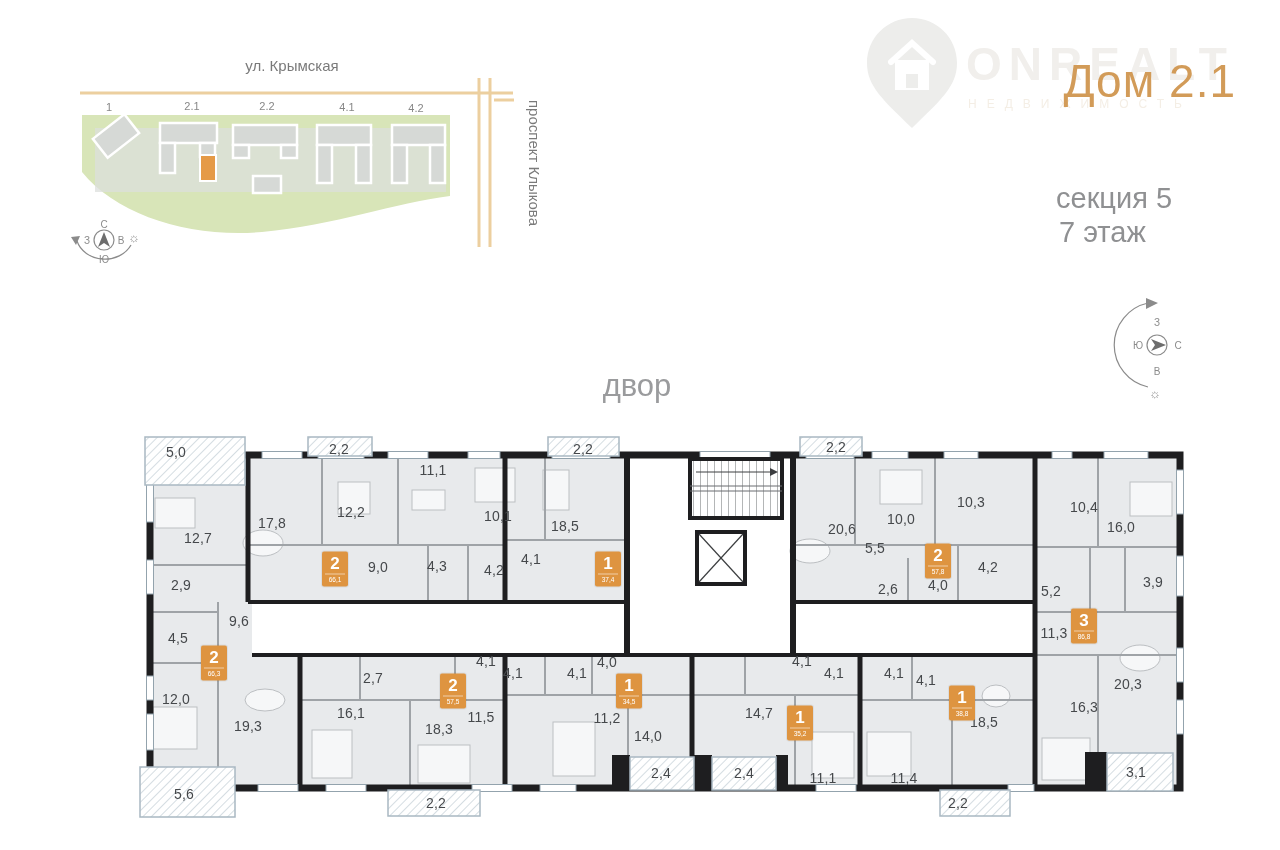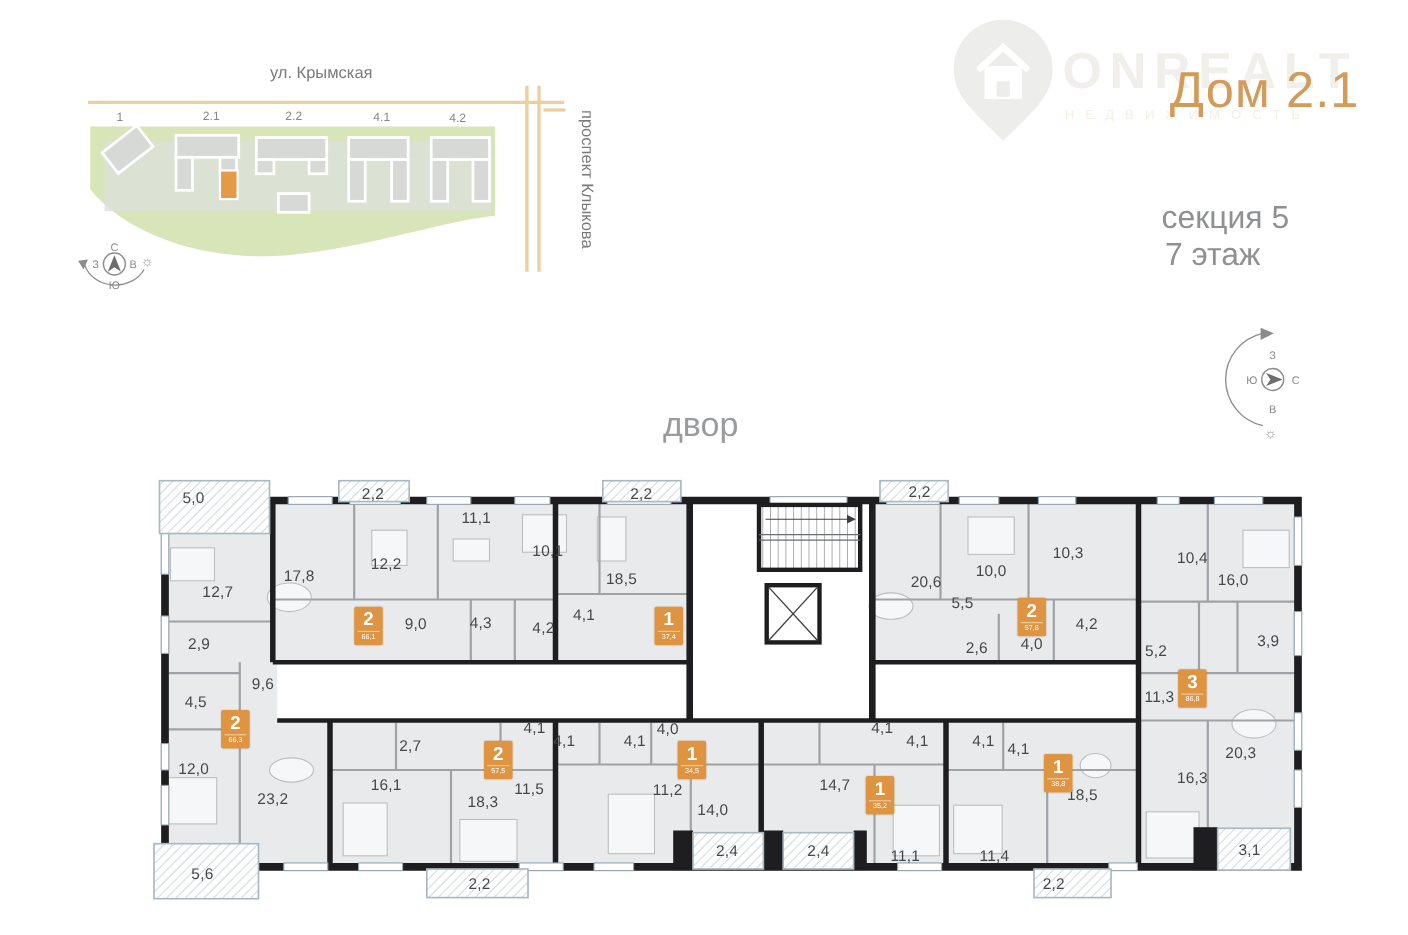--- a/index.html
+++ b/index.html
@@ -270,40 +270,40 @@
     <span class="room-label" style="left: 339px; top: 449px;">2,2</span>
     <span class="room-label" style="left: 583px; top: 449px;">2,2</span>
     <span class="room-label" style="left: 836px; top: 447px;">2,2</span>
     <span class="room-label" style="left: 178px; top: 538px; margin-left: 20px;">12,7</span>
     <span class="room-label" style="left: 272px; top: 523px;">17,8</span>
     <span class="room-label" style="left: 351px; top: 512px;">12,2</span>
     <span class="room-label" style="left: 433px; top: 470px;">11,1</span>
     <span class="room-label" style="left: 378px; top: 567px;">9,0</span>
     <span class="room-label" style="left: 437px; top: 566px;">4,3</span>
     <span class="room-label" style="left: 494px; top: 570px;">4,2</span>
-    <span class="room-label" style="left: 498px; top: 500px; text-align: center;">10,1</span>
+    <span class="room-label" style="left: 498px; top: 516px; text-align: center;">10,1</span>
     <span class="room-label" style="left: 565px; top: 526px;">18,5</span>
     <span class="room-label" style="left: 531px; top: 559px;">4,1</span>
     <span class="room-label" style="left: 842px; top: 529px;">20,6</span>
     <span class="room-label" style="left: 901px; top: 519px;">10,0</span>
     <span class="room-label" style="left: 971px; top: 502px;">10,3</span>
     <span class="room-label" style="left: 875px; top: 548px;">5,5</span>
     <span class="room-label" style="left: 888px; top: 589px;">2,6</span>
     <span class="room-label" style="left: 938px; top: 585px;">4,0</span>
     <span class="room-label" style="left: 988px; top: 567px;">4,2</span>
     <span class="room-label" style="left: 1084px; top: 507px;">10,4</span>
     <span class="room-label" style="left: 1121px; top: 527px;">16,0</span>
     <span class="room-label" style="left: 1051px; top: 591px;">5,2</span>
     <span class="room-label" style="left: 1153px; top: 582px; text-align: center;">3,9</span>
     <span class="room-label" style="left: 181px; top: 585px;">2,9</span>
     <span class="room-label" style="left: 239px; top: 621px;">9,6</span>
     <span class="room-label" style="left: 178px; top: 638px;">4,5</span>
     <span class="room-label" style="left: 1054px; top: 633px;">11,3</span>
     <span class="room-label" style="left: 176px; top: 699px;">12,0</span>
-    <span class="room-label" style="left: 248px; top: 726px;">23,2</span>
+    <span class="room-label" style="left: 248px; top: 726px;">19,3</span>
     <span class="room-label" style="left: 184px; top: 794px;">5,6</span>
     <span class="room-label" style="left: 373px; top: 678px;">2,7</span>
     <span class="room-label" style="left: 351px; top: 713px;">16,1</span>
     <span class="room-label" style="left: 439px; top: 729px;">18,3</span>
     <span class="room-label" style="left: 486px; top: 661px;">4,1</span>
     <span class="room-label" style="left: 481px; top: 717px;">11,5</span>
     <span class="room-label" style="left: 436px; top: 803px;">2,2</span>
     <span class="room-label" style="left: 513px; top: 673px;">4,1</span>
     <span class="room-label" style="left: 577px; top: 673px;">4,1</span>
     <span class="room-label" style="left: 607px; top: 662px;">4,0</span>

